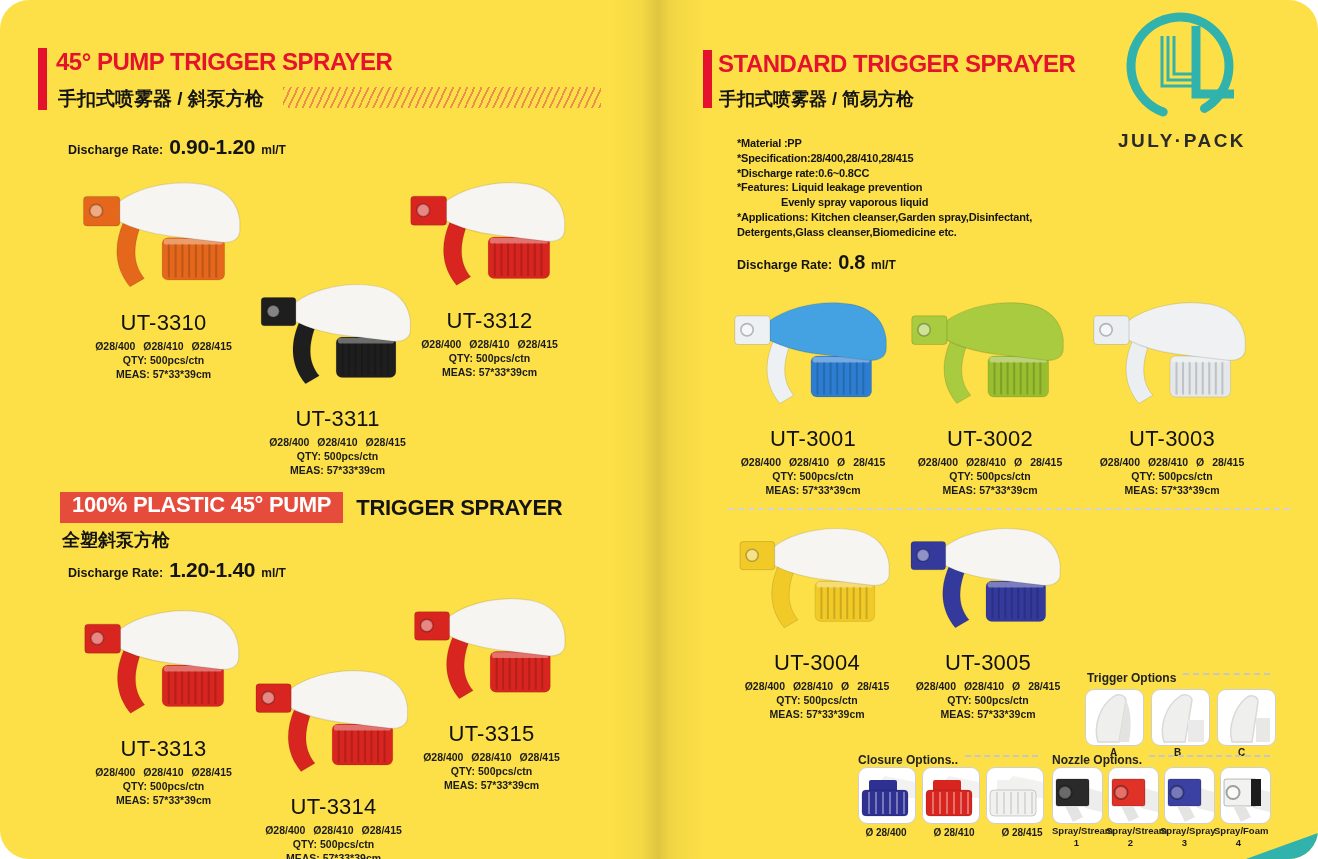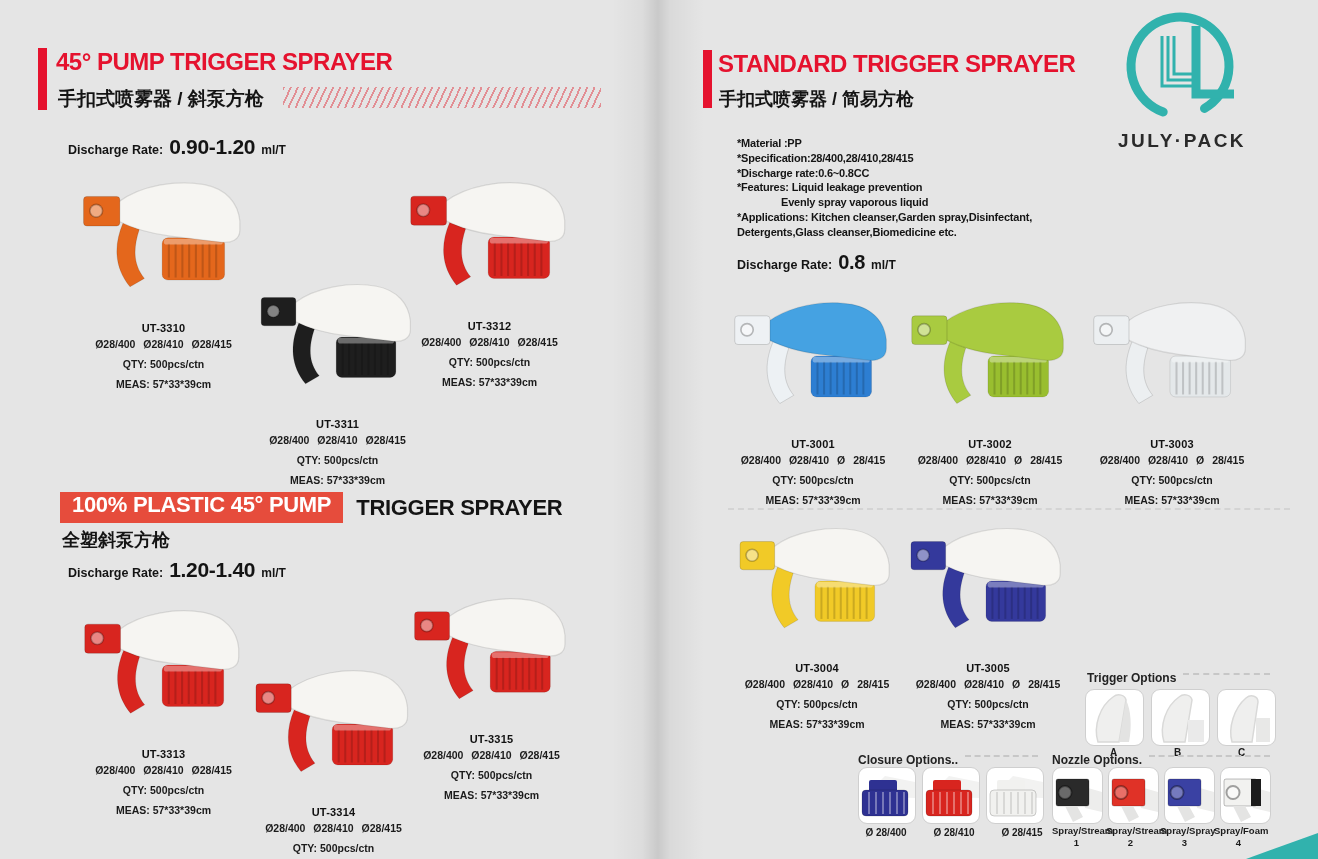--- a/index.html
+++ b/index.html
@@ -1,17 +1,17 @@
 <!DOCTYPE html>
 <html><head>
 <meta charset="utf-8">
 <style>
   html,body{margin:0;padding:0;background:#fff;}
-  #page{position:relative;width:1318px;height:859px;background:#e5e5e5;overflow:hidden;
-        font-family:"Liberation Sans","DejaVu Sans",sans-serif;color:#111;}
+  #page{position:relative;width:1318px;height:859px;background:#fde047;overflow:hidden;
+        font-family:"Liberation Sans","DejaVu Sans",sans-serif;color:#111;border-radius:29px;}
   .abs{position:absolute;}
 
   
   .fold{left:612px;top:0;width:92px;height:859px;
         background:linear-gradient(90deg,rgba(0,0,0,0) 0%,rgba(0,0,0,0.04) 33%,rgba(0,0,0,0.12) 50%,rgba(0,0,0,0.05) 63%,rgba(0,0,0,0) 100%);}
 
   
   .red-bar{width:9px;background:#e5122e;}
   .sec-title{font-size:24px;font-weight:800;letter-spacing:-0.5px;color:#e5122e;white-space:nowrap;}
   .sec-sub{font-size:19px;font-weight:700;color:#141414;white-space:nowrap;}
@@ -26,23 +26,23 @@
   .discharge .unit{font-size:12px;font-weight:800;color:#141414;}
 
   
   .info{font-size:11px;font-weight:700;line-height:14.8px;letter-spacing:-0.2px;color:#141414;}
   .info .indent{padding-left:44px;}
 
   
   .card{position:absolute;text-align:center;}
   .p-img{display:flex;align-items:flex-end;justify-content:center;}
   .p-img svg{width:88%;height:96%;}
-  .p-name{font-size:11px;font-weight:700;color:#111;margin-top:18px;letter-spacing:0.2px;}
+  .p-name{font-size:22px;font-weight:400;color:#111;margin-top:6px;letter-spacing:0.2px;}
   .p-spec{font-size:10.5px;font-weight:700;color:#1b1b1b;margin-top:4px;word-spacing:5px;white-space:nowrap;}
-  .p-line{font-size:10.5px;font-weight:700;color:#1b1b1b;margin-top:8px;white-space:nowrap;}
+  .p-line{font-size:10.5px;font-weight:700;color:#1b1b1b;margin-top:2px;white-space:nowrap;}
 
   
   .sep-dash{border-top:2px dashed #d4d4d4;height:0;}
   .opt-head{display:flex;align-items:flex-start;gap:7px;font-size:12px;font-weight:800;color:#222;white-space:nowrap;}
   .dashline{flex:1;border-top:2px dashed #c7c7c7;height:0;margin-top:2px;}
   .opt-row{display:flex;}
   .opt-box{border:1.5px solid #cfcfcf;border-radius:9px;background:#fff;overflow:hidden;
            display:flex;align-items:center;justify-content:center;}
   .opt-sub{font-size:10px;font-weight:800;color:#1b1b1b;text-align:center;line-height:12px;}
   .opt-sub.small{font-size:9.5px;}

